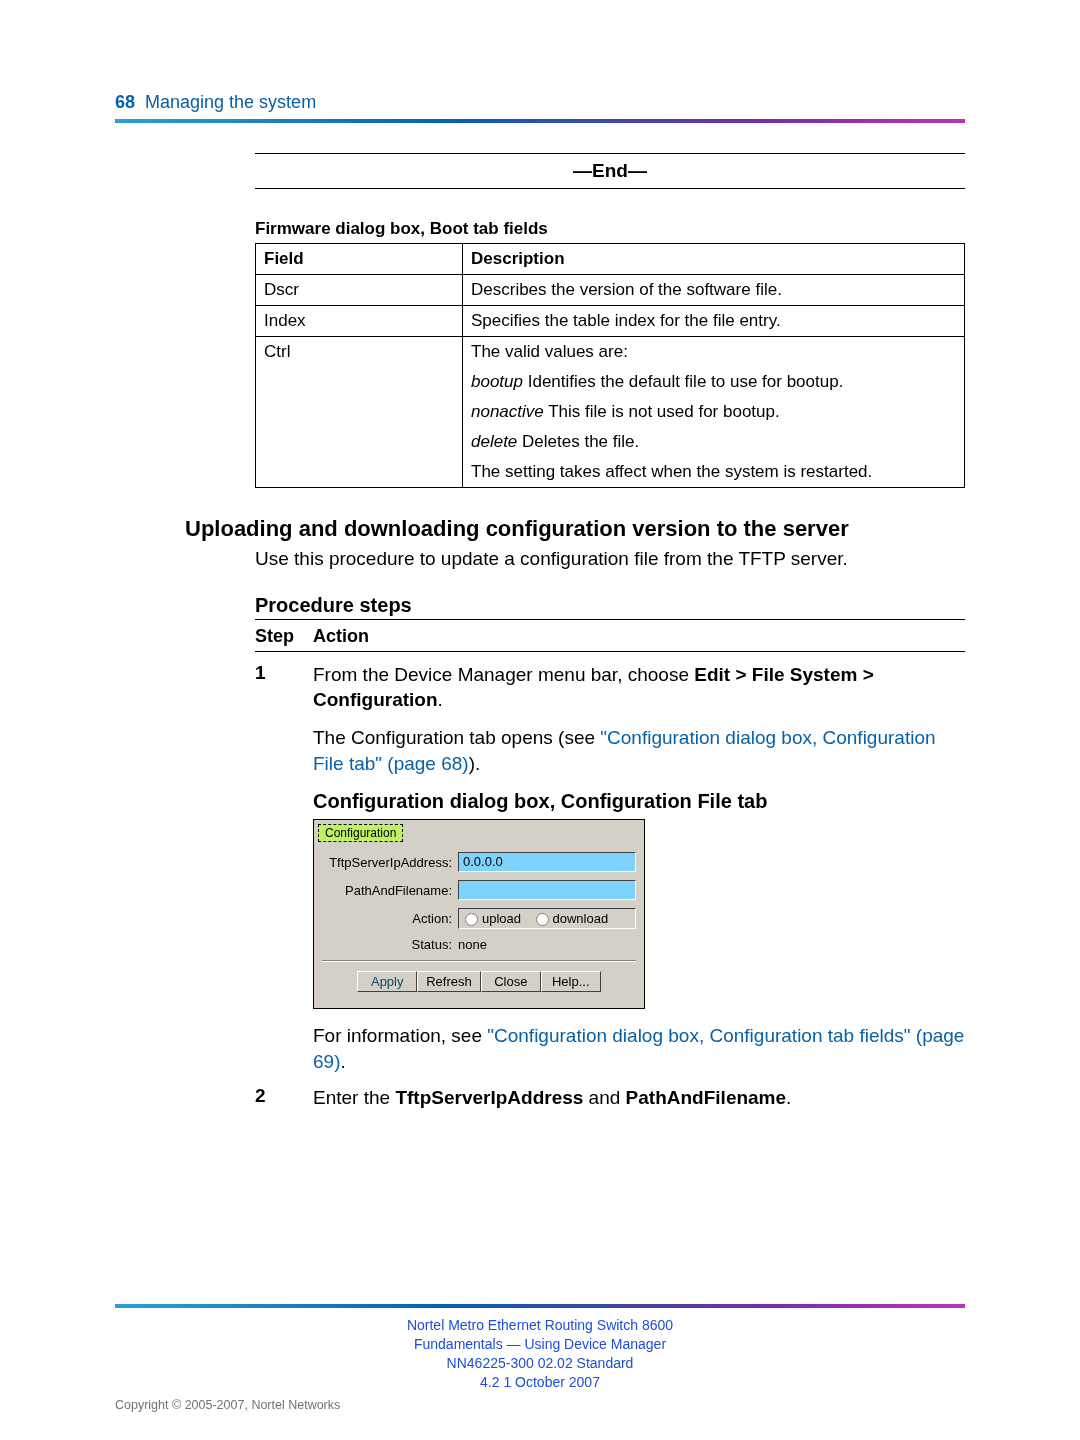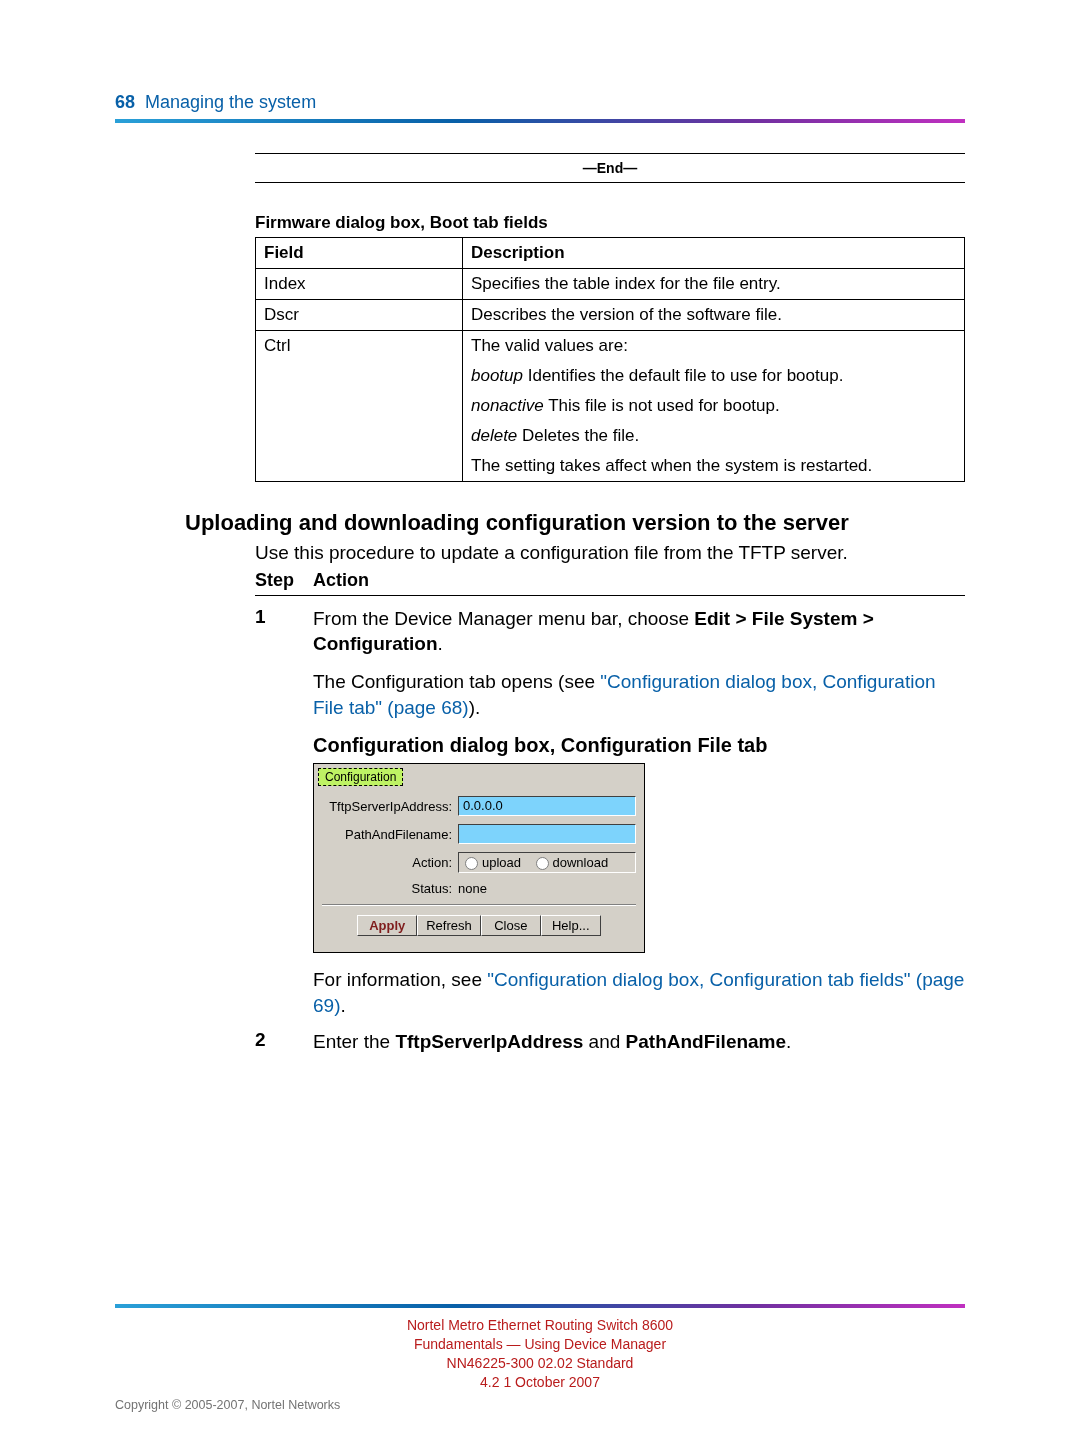--- a/index.html
+++ b/index.html
@@ -42,21 +42,21 @@
     position: relative;
     text-align: center;
     margin: 20px 0 30px 0;
   }
   .end-rule {
     border-top: 1.5px solid #000;
     margin: 0;
   }
   .end-label {
     font-weight: bold;
-    font-size: 14px;
+    font-size: 19px;
     padding: 6px 0;
   }
   .caption {
     font-weight: bold;
     font-size: 17px;
     margin: 10px 0 4px 0;
   }
   table.fields {
     border-collapse: collapse;
     width: 100%;
@@ -189,33 +189,33 @@
     display:inline-block;
     border:1px solid #fff;
     border-right-color:#404040; border-bottom-color:#404040;
     background:#d4d0c8;
     padding:2px 8px;
     font-size:13px;
     margin:0 0px;
     min-width:42px;
     text-align:center;
   }
-  .dlg-btn.disabled { color:#7f1d1d;font-weight:bold; }
+  .dlg-btn.disabled { color:#0c4a6e; }
   .footer {
     position:absolute;
     left:115px; right:115px; bottom:40px;
   }
   .footer-bar {
     height:4px;
     background: linear-gradient(to right, #2aa0d8, #0860a8 40%, #7030a0 75%, #c030c0);
     margin-bottom:8px;
   }
   .footer-text {
     text-align:center;
-    color:#b91c1c;
+    color:#1d4ed8;
     font-size:14px;
     line-height:1.35;
   }
   .footer-copy {
     font-size:12.5px;
     color:#737373;
     margin-top:6px;
   }
 </style>
 </head>
@@ -238,45 +238,46 @@
     </div>
 
     <div class="caption">Firmware dialog box, Boot tab fields</div>
     <table class="fields">
       <tbody>
           <tr>
         <th style="width:190px">Field</th>
         <th>Description</th>
       </tr>
       <tr>
+        <td>Dscr</td>
+        <td>Describes the version of the software file.</td>
+      </tr>
+      <tr>
         <td>Index</td>
         <td>Specifies the table index for the file entry.</td>
-      </tr>
-      <tr>
-        <td>Dscr</td>
-        <td>Describes the version of the software file.</td>
       </tr>
       <tr>
         <td>Ctrl</td>
         <td>
           <div>The valid values are:</div>
           <div style="margin-top:10px"><span class="ital">bootup</span><span> Identifies the default file to use for bootup.</span></div>
           <div style="margin-top:10px"><span class="ital">nonactive</span><span> This file is not used for bootup.</span></div>
           <div style="margin-top:10px"><span class="ital">delete</span><span> Deletes the file.</span></div>
           <div style="margin-top:10px">The setting takes affect when the system is restarted.</div>
         </td>
       </tr>
     </tbody>
       </table>
   </div>
 
   <div class="section-h2" style="margin-left:70px">Uploading and downloading configuration version to the server</div>
   <div class="body-text content-indent">Use this procedure to update a configuration file from the TFTP server.</div>
 
   <div class="content-indent">
+    <div class="section-h3">Procedure steps</div>
     <div class="steps-header">
       <span class="col-step">Step</span>
       <span>Action</span>
     </div>
 
     <div class="step-row">
       <div class="step-num">1</div>
       <div class="step-body">
         <div class="body-text">
           <span>From the Device Manager menu bar, choose </span><span class="bold">Edit &gt; File System &gt; Configuration</span><span>.</span>

